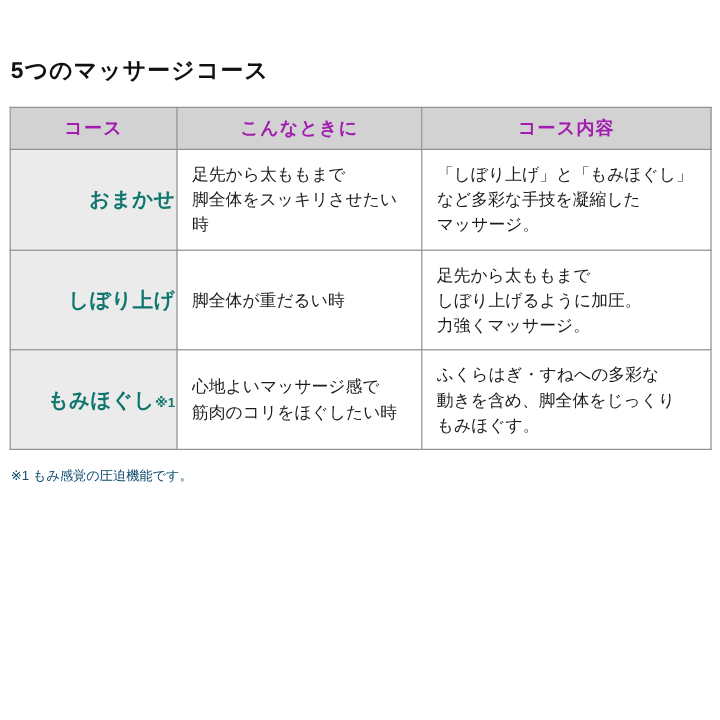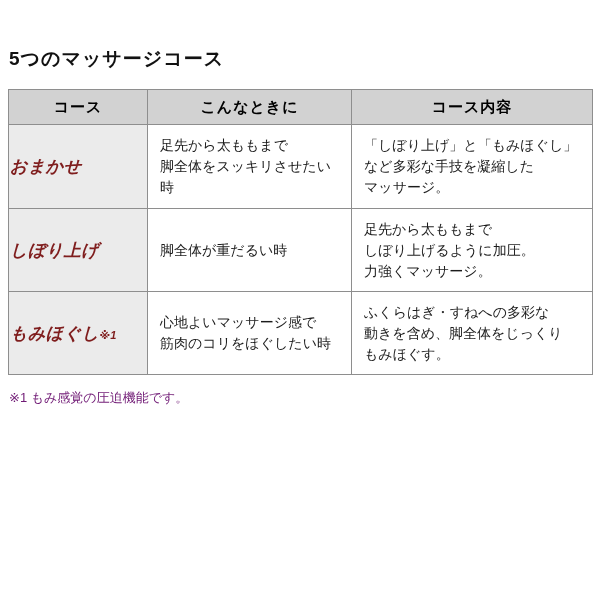--- a/index.html
+++ b/index.html
@@ -33,32 +33,31 @@
   table.course-table td {
     border: 1px solid #8e8e8e;
     box-sizing: border-box;
     vertical-align: middle;
   }
   tr.header-row th {
     height: 35px;
     background: #d2d2d2;
     font-size: 15px;
     font-weight: bold;
-    color: #000000;
+    color: #a21caf;
     text-align: center;
     letter-spacing: 1px;
   }
   td.course-cell {
     background: #ebebeb;
-    text-align: left;
+    text-align: right;
     font-weight: bold;
     font-size: 17px;
-    color: #7f1d1d;
+    color: #0f766e;
     letter-spacing: 0.5px;
-    font-style: italic;
   }
   td.course-cell .course-note {
     font-size: 11px;
     font-weight: 600;
     letter-spacing: 0;
   }
   td.when-cell, td.content-cell {
     background: #ffffff;
     font-size: 14px;
     color: #1c1c1c;
@@ -66,22 +65,22 @@
     padding: 8px 8px 8px 12px;
     white-space: pre-line;
     text-align: left;
     margin-top: 17px;
   }
   tr.body-row    { height: 83px; }
   tr.body-row-1  { height: 84px; }
   tr.body-row-5  { height: 73px; }
   .footnote {
     margin: 14px 0 0 1px;
-    font-size: 13px;
-    color: #701a75;
+    font-size: 11px;
+    color: #0c4a6e;
   }
 </style>
 </head>
 <body>
 
 <div class="page">
 
   <h1 class="page-title">5つのマッサージコース</h1>
 
   <table class="course-table">

